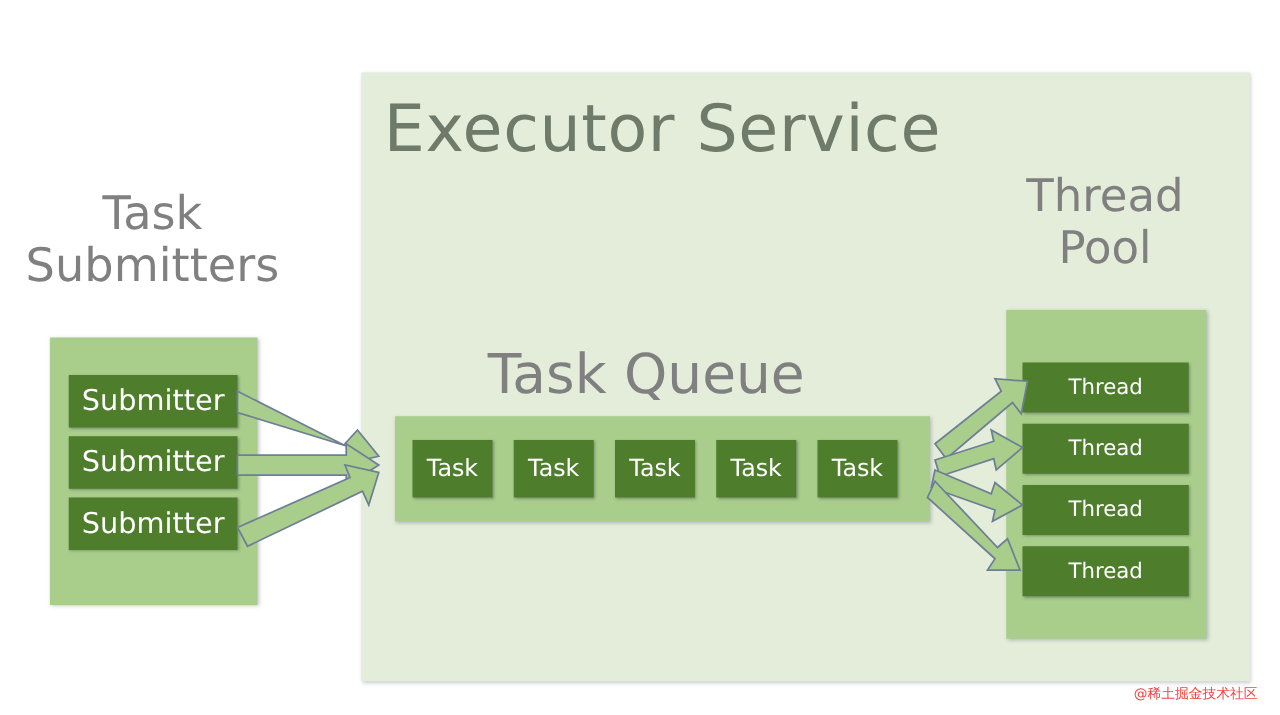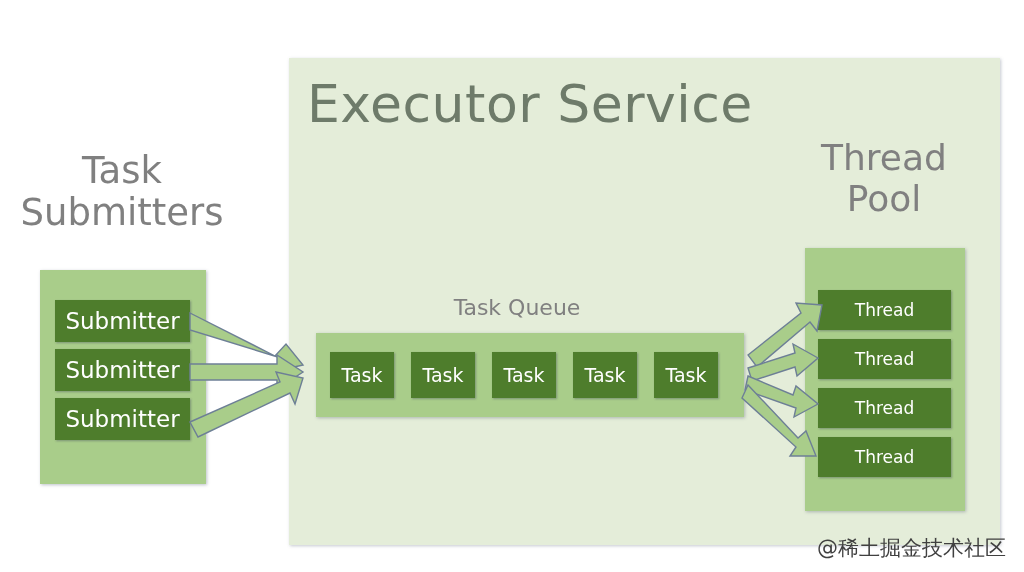--- a/index.html
+++ b/index.html
@@ -57,23 +57,23 @@
     font-size: 37px;
   }
   .heading-thread-pool {
     left: 795px;
     top: 138px;
     width: 178px;
     font-size: 36px;
   }
   .heading-task-queue {
     left: 377px;
-    top: 296px;
+    top: 275px;
     width: 280px;
-    font-size: 22px;
+    font-size: 44px;
   }
 
   
   .group-box {
     position: absolute;
     background: #a9cd8a;
     box-shadow: 1px 1px 3px rgba(90,100,120,0.4);
   }
   .submitters-box {
     left: 40px;
@@ -150,22 +150,22 @@
     fill: #a9cd8a;
     stroke: #6d7f96;
     stroke-width: 1.4;
   }
 
   
   .watermark {
     position: absolute;
     right: 18px;
     bottom: 10px;
-    font-size: 21px;
-    color: #404040;
+    font-size: 11px;
+    color: #ef4444;
     white-space: nowrap;
   }
 </style>
 </head>
 <body>
 
 <div class="canvas">
 
   <div class="executor-panel"></div>
   <div class="executor-title">Executor Service</div>

